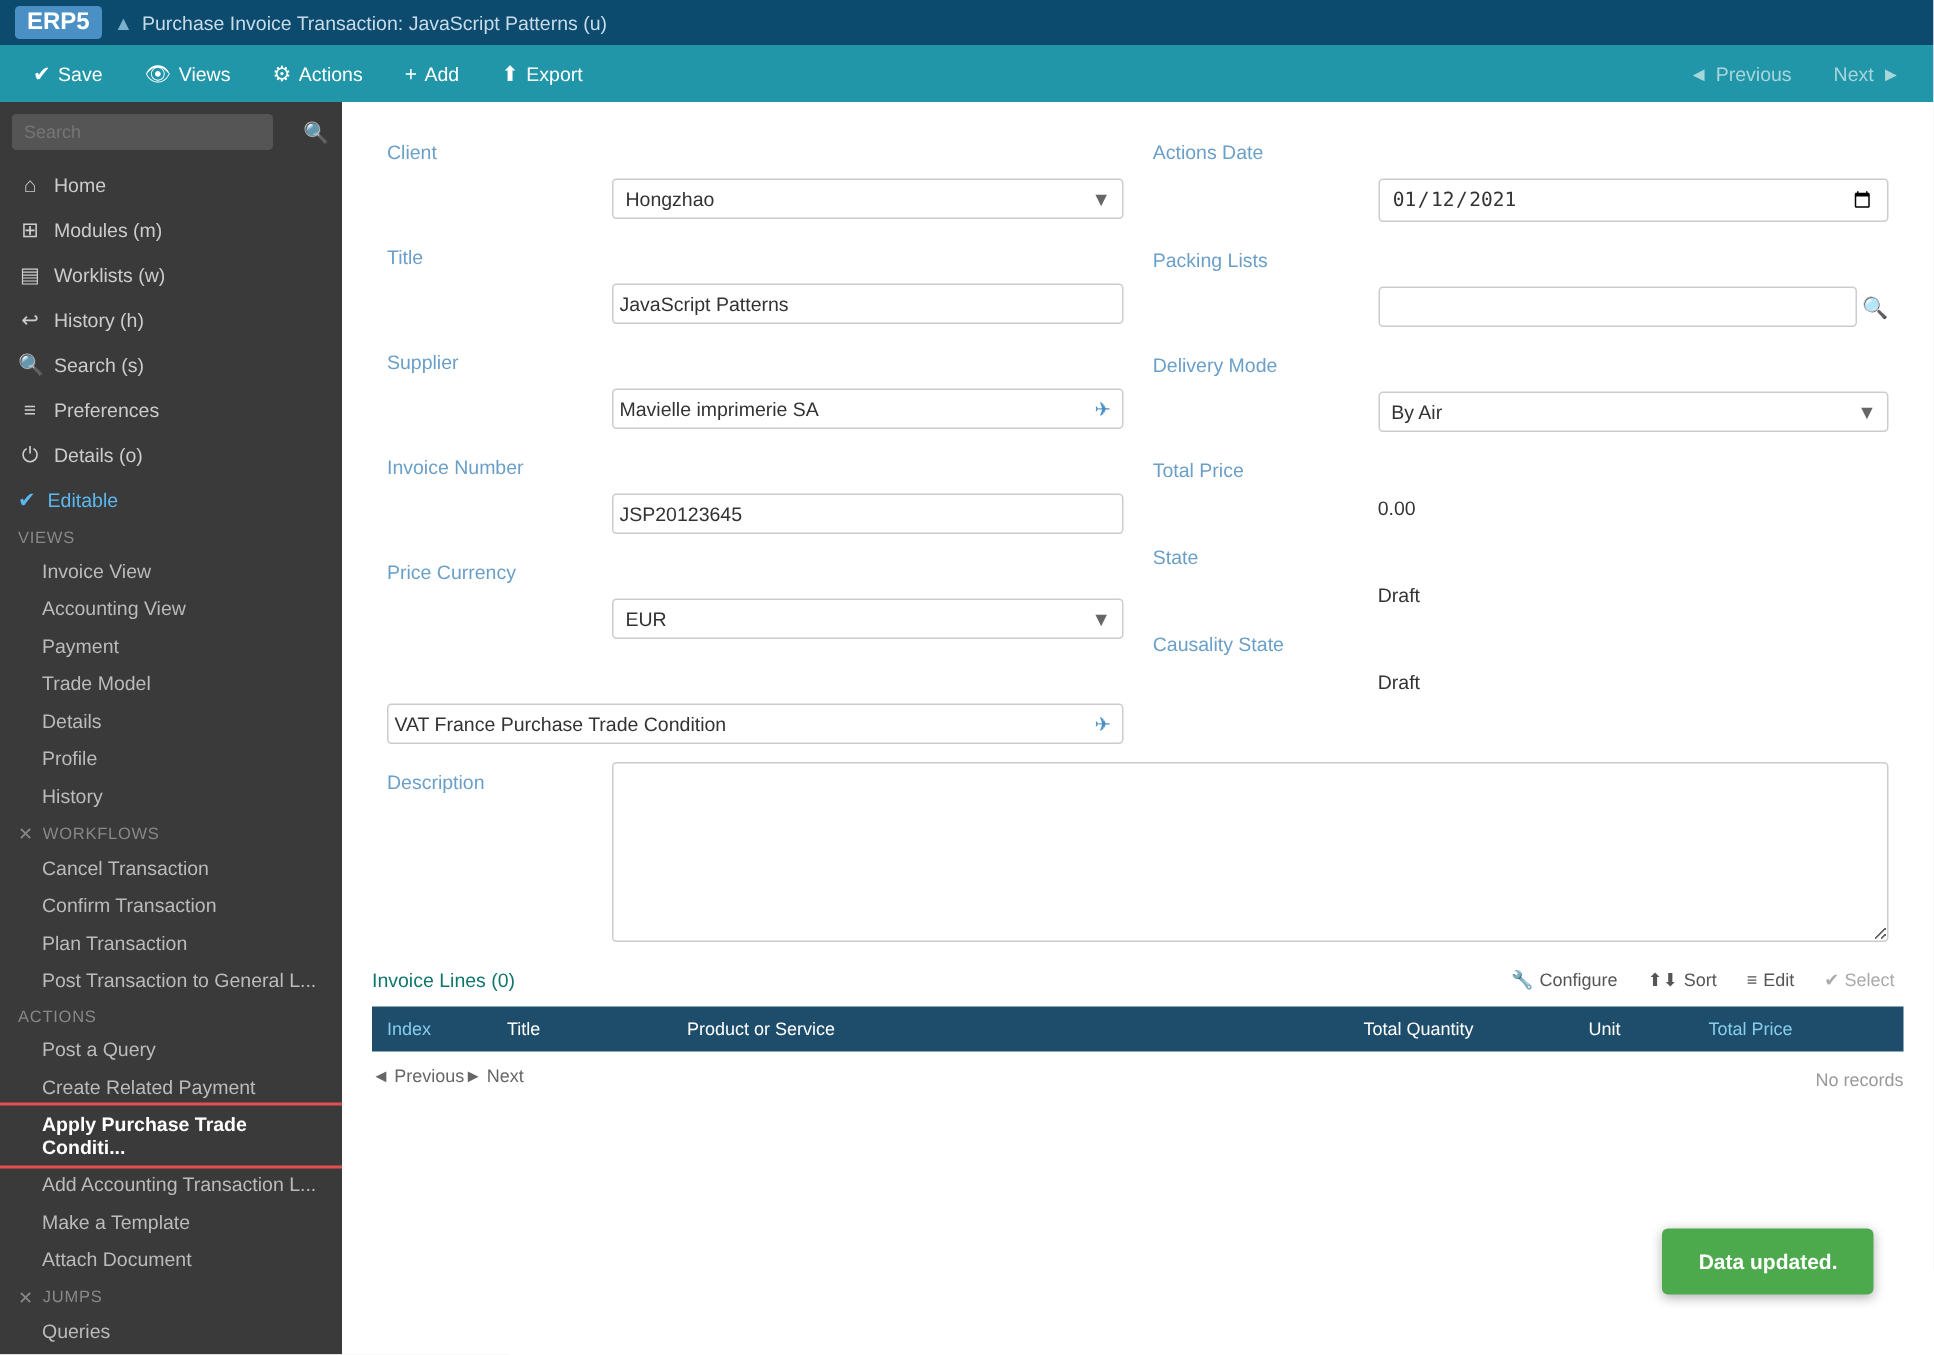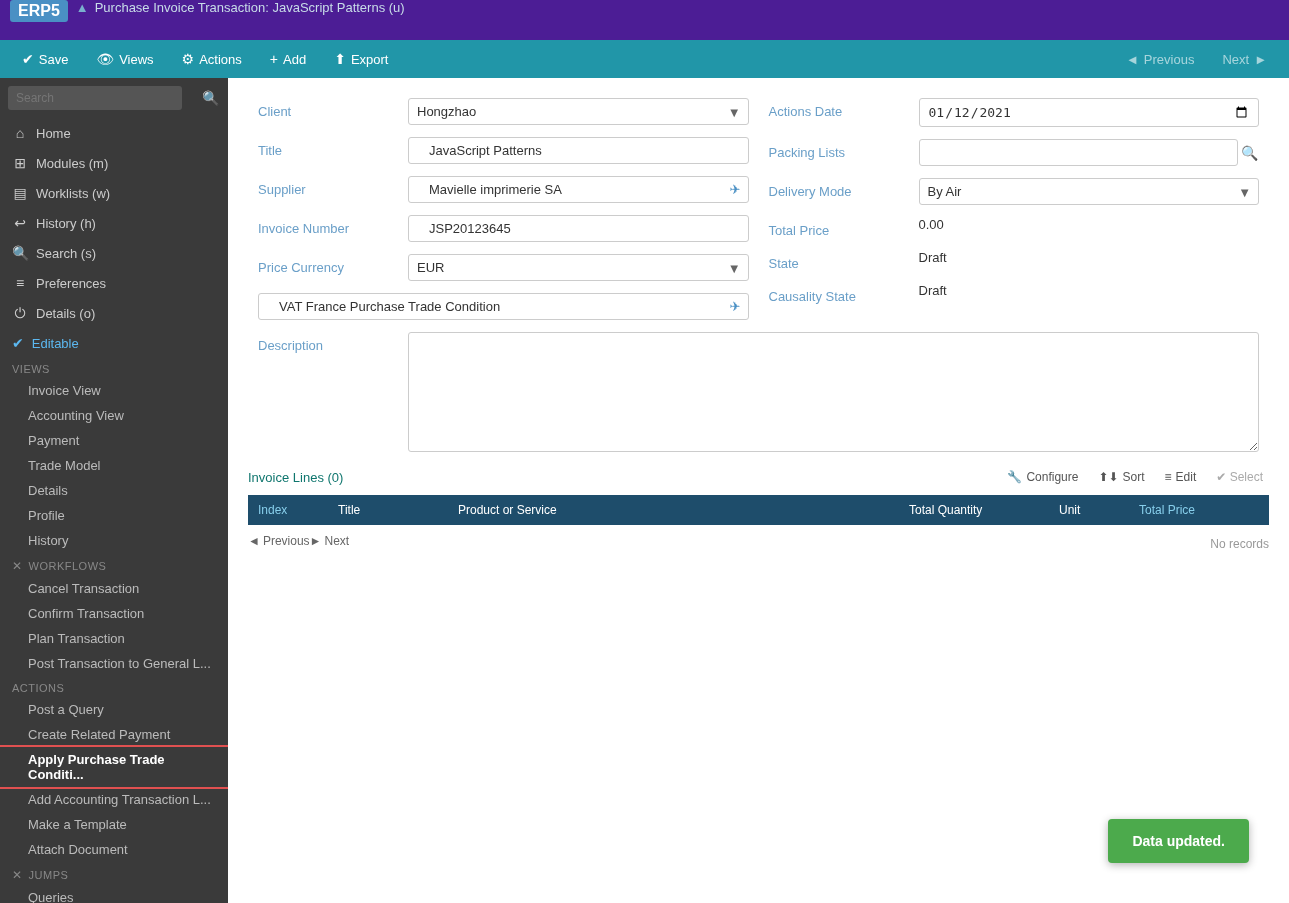--- a/index.html
+++ b/index.html
@@ -1,23 +1,23 @@
 <!DOCTYPE html>
 <html><head>
   <meta charset="utf-8">
   <style>
     * { box-sizing: border-box; margin: 0; padding: 0; }
     body { font-family: Arial, sans-serif; font-size: 13px; background: #f0f0f0; display: flex; flex-direction: column; height: 903px; overflow: hidden; }
 
     
     #top-bar {
-      background: #4c1d95;
-      height: 40px;
-      display: flex;
-      align-items: flex-start;
+      background: #0c4a6e;
+      height: 30px;
+      display: flex;
+      align-items: center;
       padding: 0 10px;
       gap: 8px;
       flex-shrink: 0;
     }
     #logo {
       background: #4a90c4;
       color: white;
       font-weight: bold;
       font-size: 16px;
       padding: 2px 8px;
@@ -173,26 +173,27 @@
     }
     .form-label {
       width: 140px;
       min-width: 140px;
       color: #6a9fc8;
       font-size: 13px;
       padding-top: 6px;
     }
     .form-control {
       flex: 1;
+      margin-top: 31px;
     }
     .form-input {
       width: 100%;
       border: 1px solid #ccc;
       border-radius: 3px;
-      padding: 5px 20px;
+      padding: 5px 4px;
       font-size: 13px;
       color: #333;
     }
     .form-select-wrap {
       position: relative;
       width: 100%;
     }
     .form-select {
       width: 100%;
       border: 1px solid #ccc;

